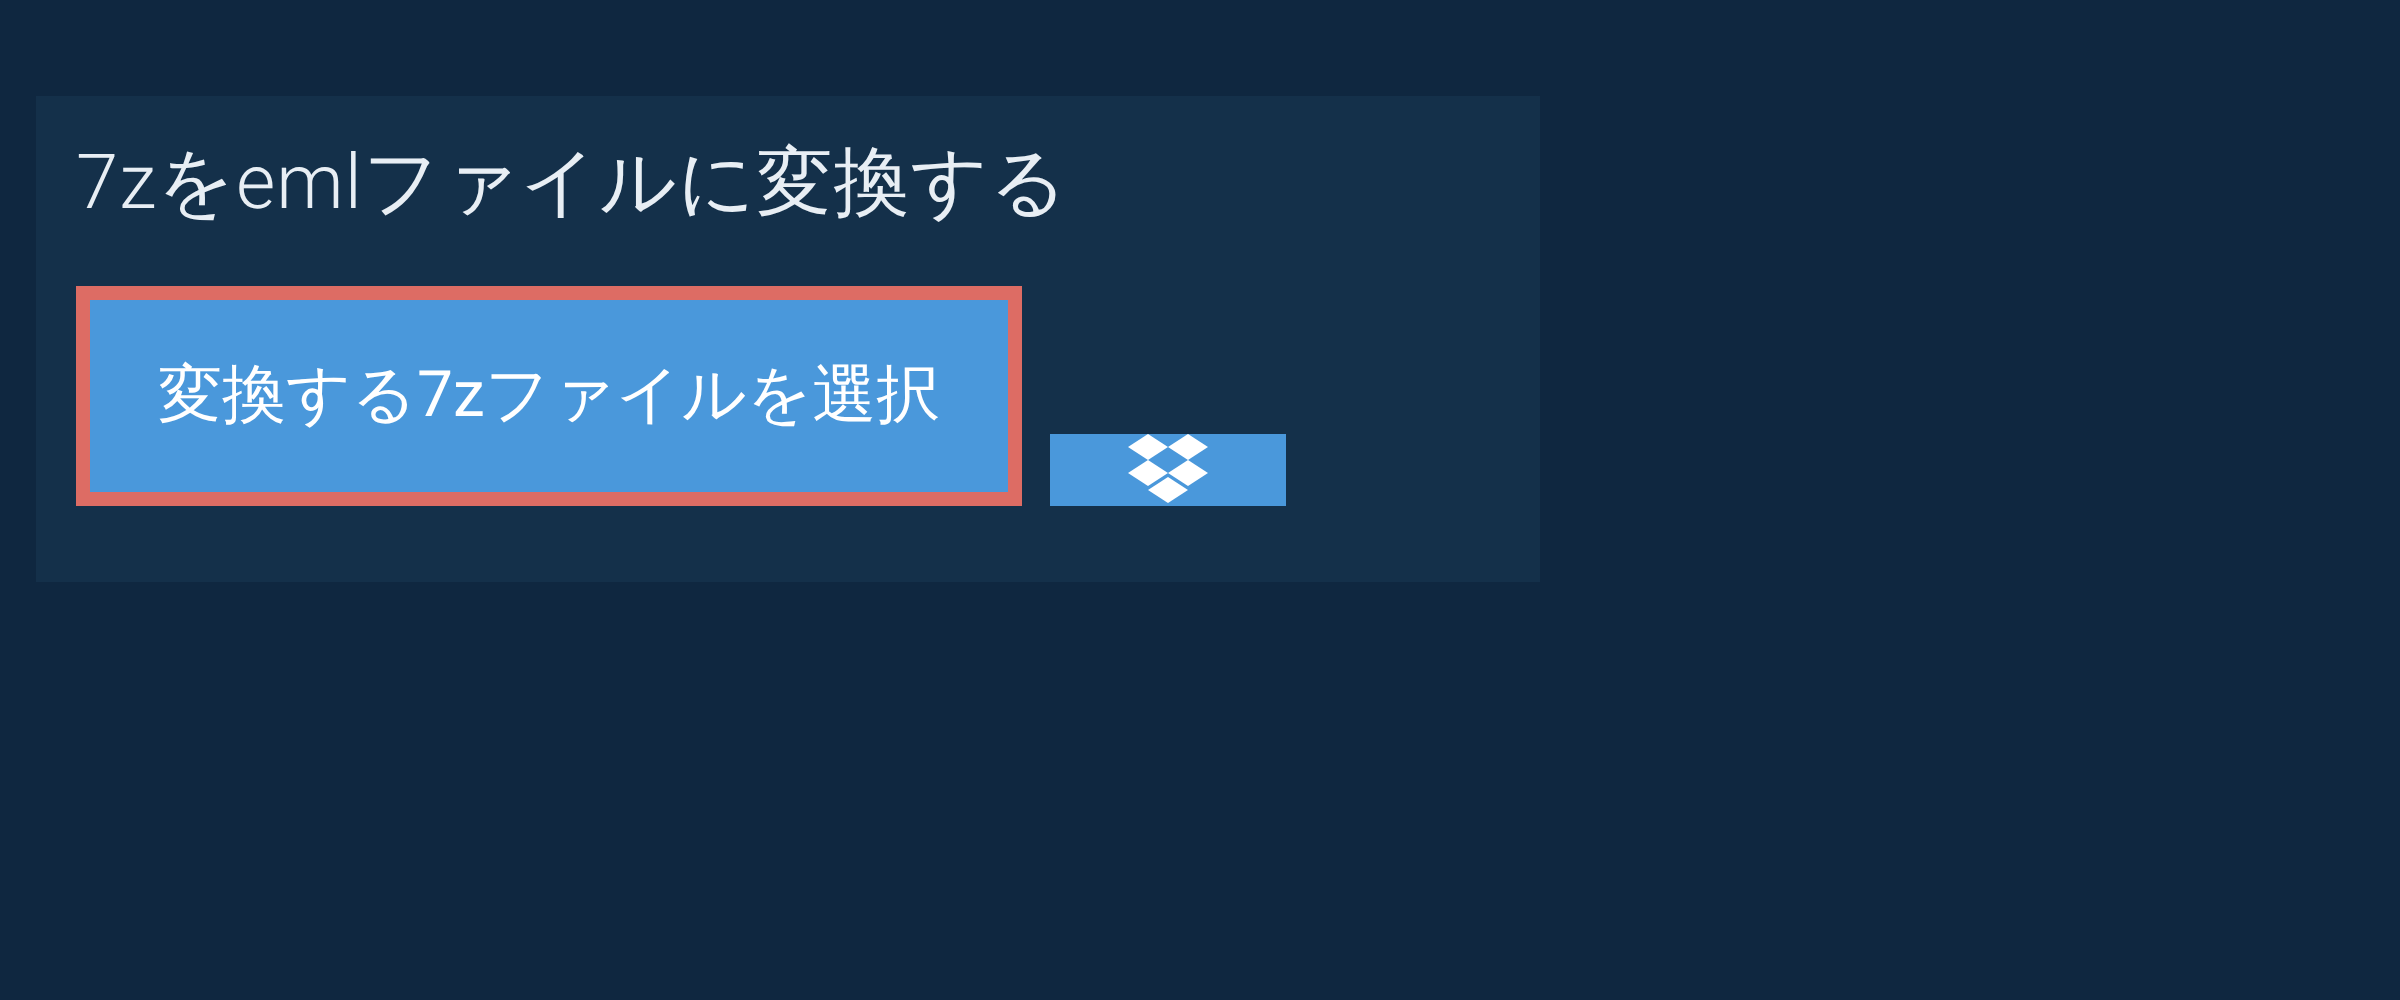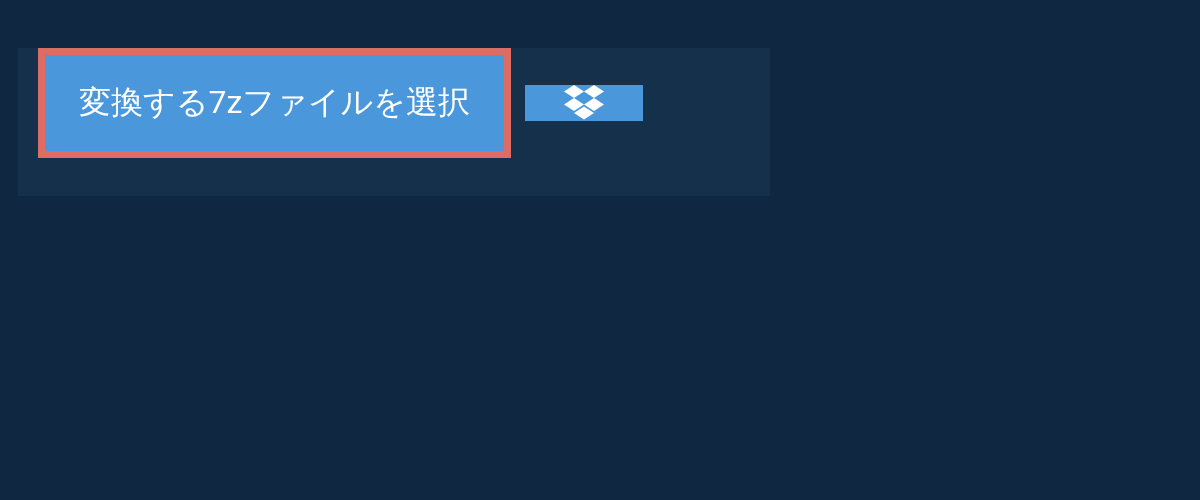--- a/index.html
+++ b/index.html
@@ -28,24 +28,23 @@
     }
     .title {
       color: #e8eef4;
       font-size: 38px;
       font-weight: 300;
       letter-spacing: 0.5px;
       white-space: nowrap;
     }
     .button-row {
       display: flex;
-      align-items: center;
+      align-items: flex-end;
       gap: 14px;
       padding-left: 20px;
-      margin-top: 18px;
     }
     .select-button {
       background-color: #4a98db;
       border: 7px solid #dd6c64;
       color: #ffffff;
       font-size: 32px;
       font-weight: 400;
       padding: 26px 34px;
       cursor: pointer;
       white-space: nowrap;
@@ -63,20 +62,23 @@
     }
     .dropbox-icon {
       width: 40px;
       height: 36px;
     }
   </style>
 </head>
 <body>
 
 <div class="panel">
+  <div class="title-bar">
+    <h1 class="title">7zをemlファイルに変換する</h1>
+  </div>
   <div class="button-row">
     <div class="select-button">
       <span>変換する7zファイルを選択</span>
     </div>
     <div class="dropbox-button">
       <svg class="dropbox-icon" viewBox="0 0 40 36" fill="#ffffff">
         <path d="M10 0 L20 6.5 L10 13 L0 6.5 Z"></path>
         <path d="M30 0 L40 6.5 L30 13 L20 6.5 Z"></path>
         <path d="M0 6.5 L10 13 L0 19.5 L10 26 L20 19.5 L10 13 Z" opacity="0"></path>
         <path d="M10 13 L20 19.5 L10 26 L0 19.5 Z"></path>

